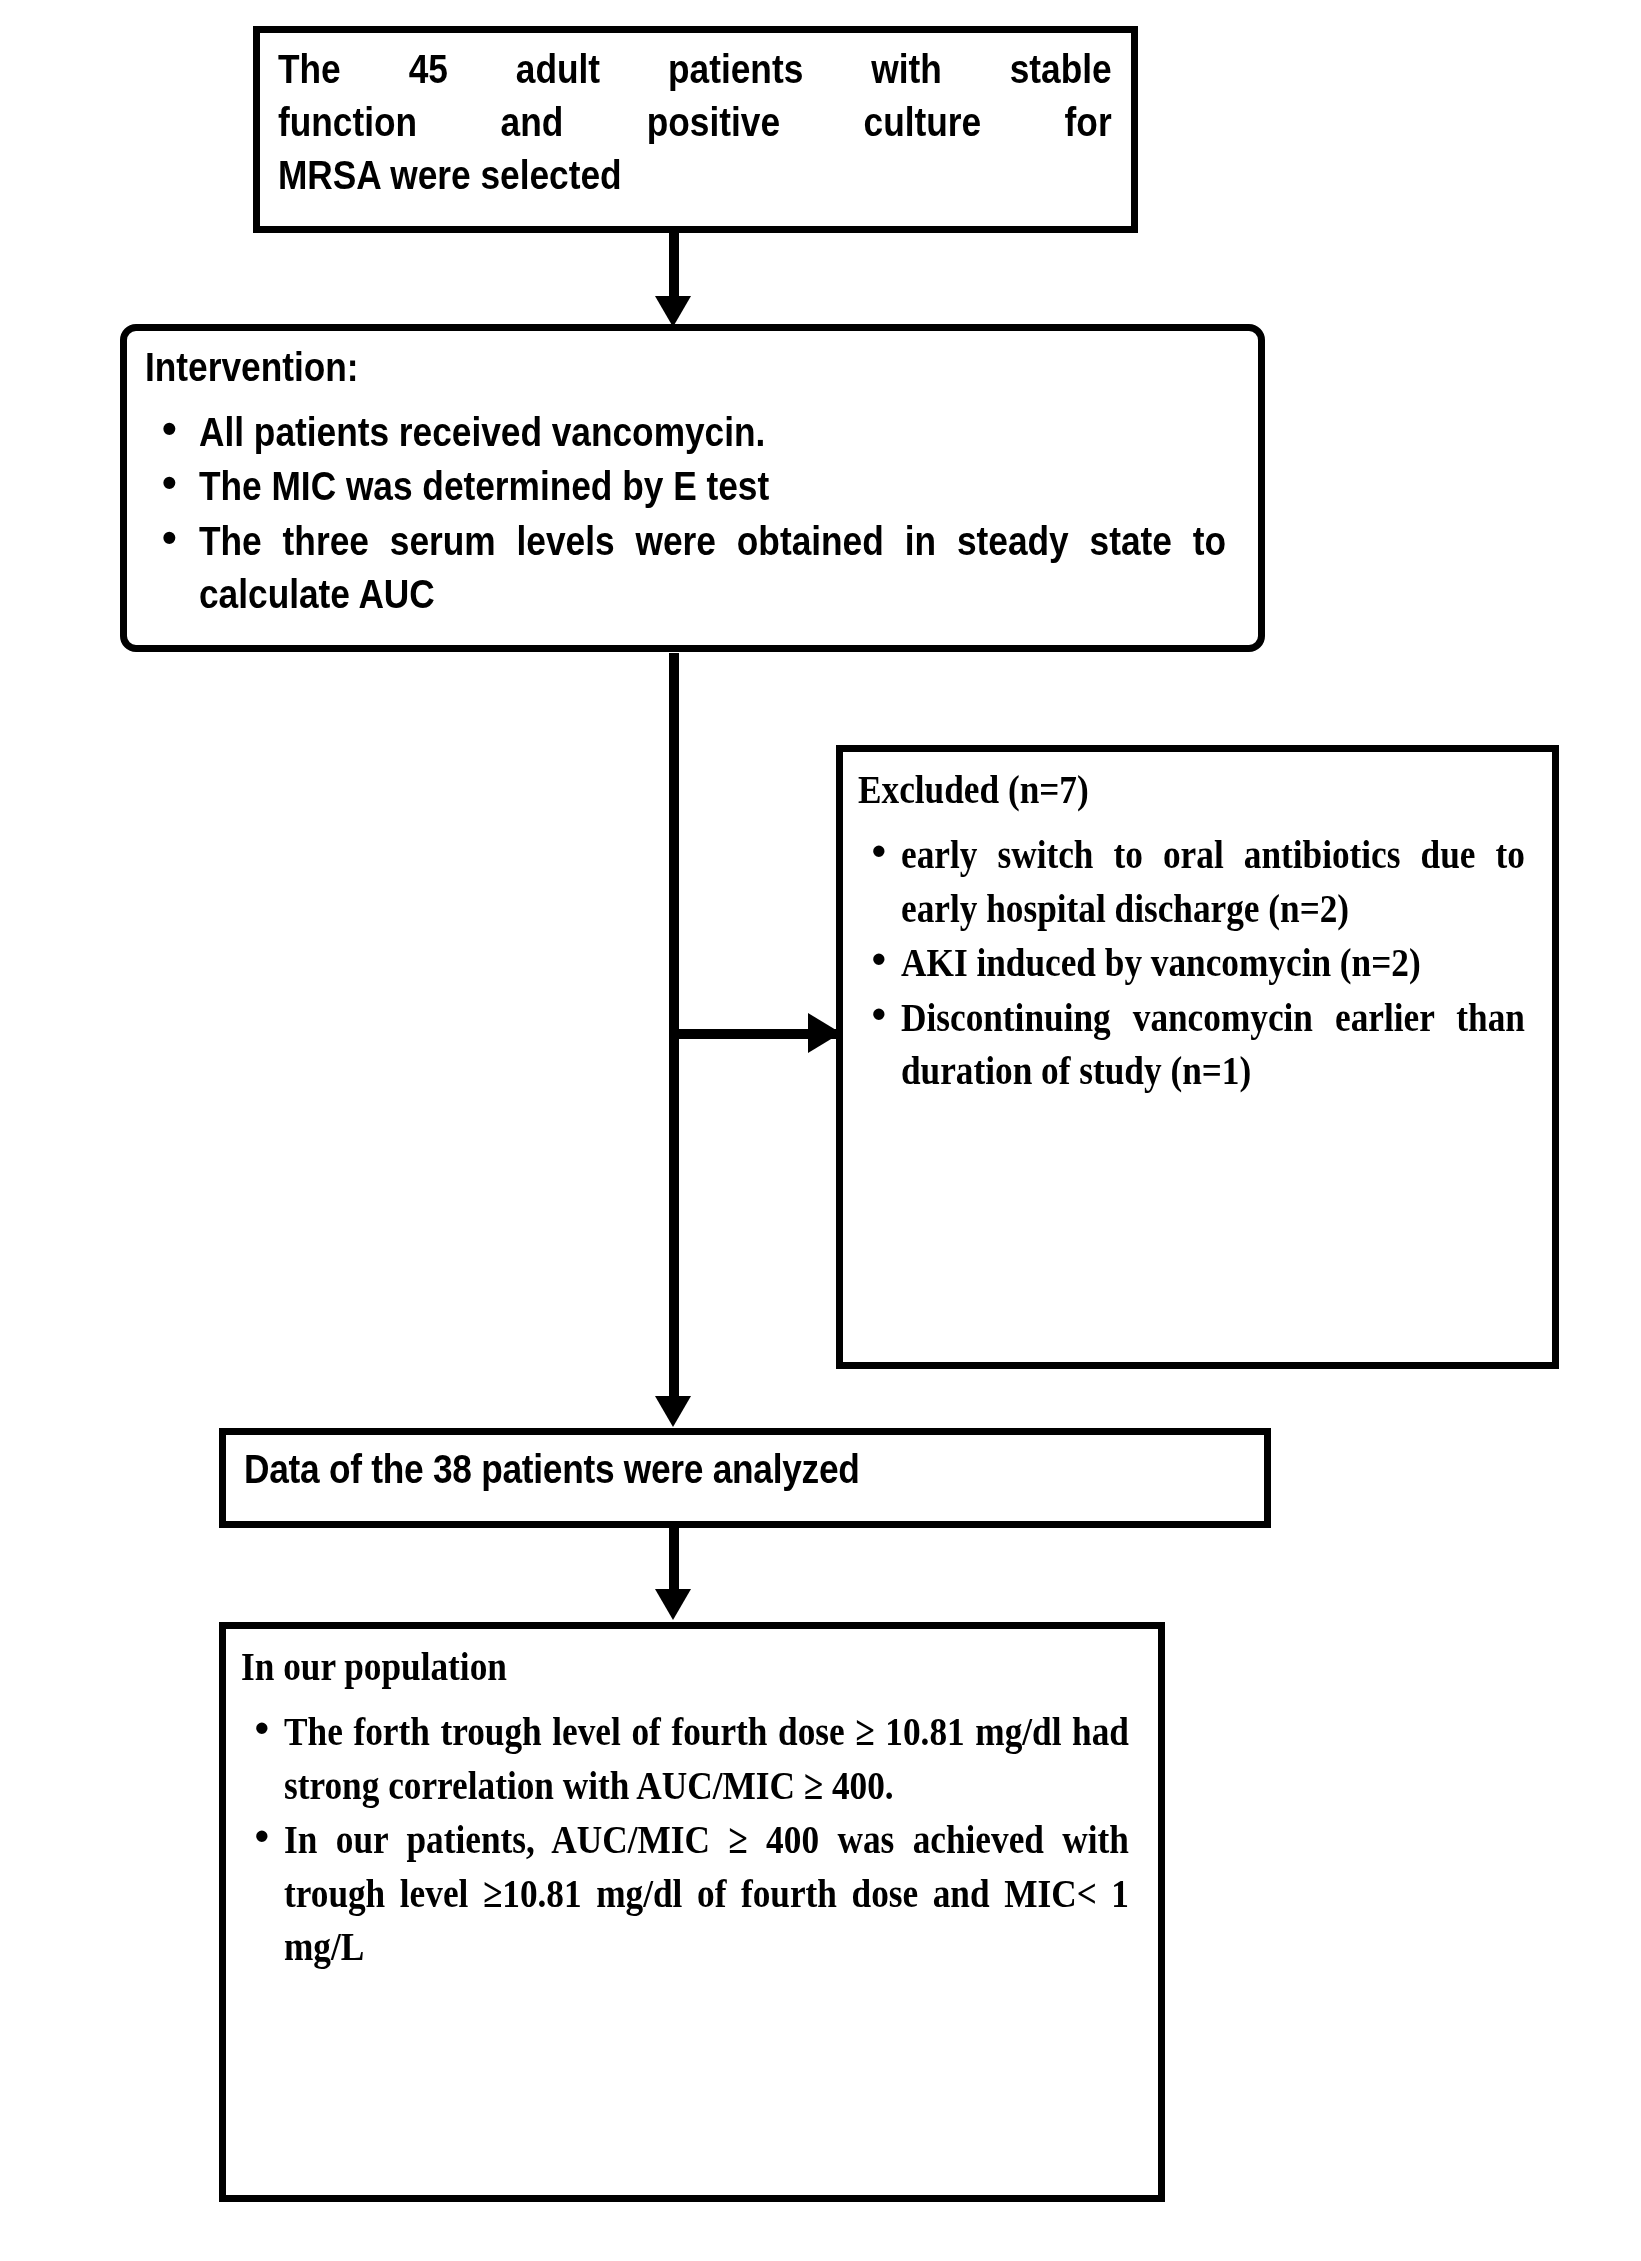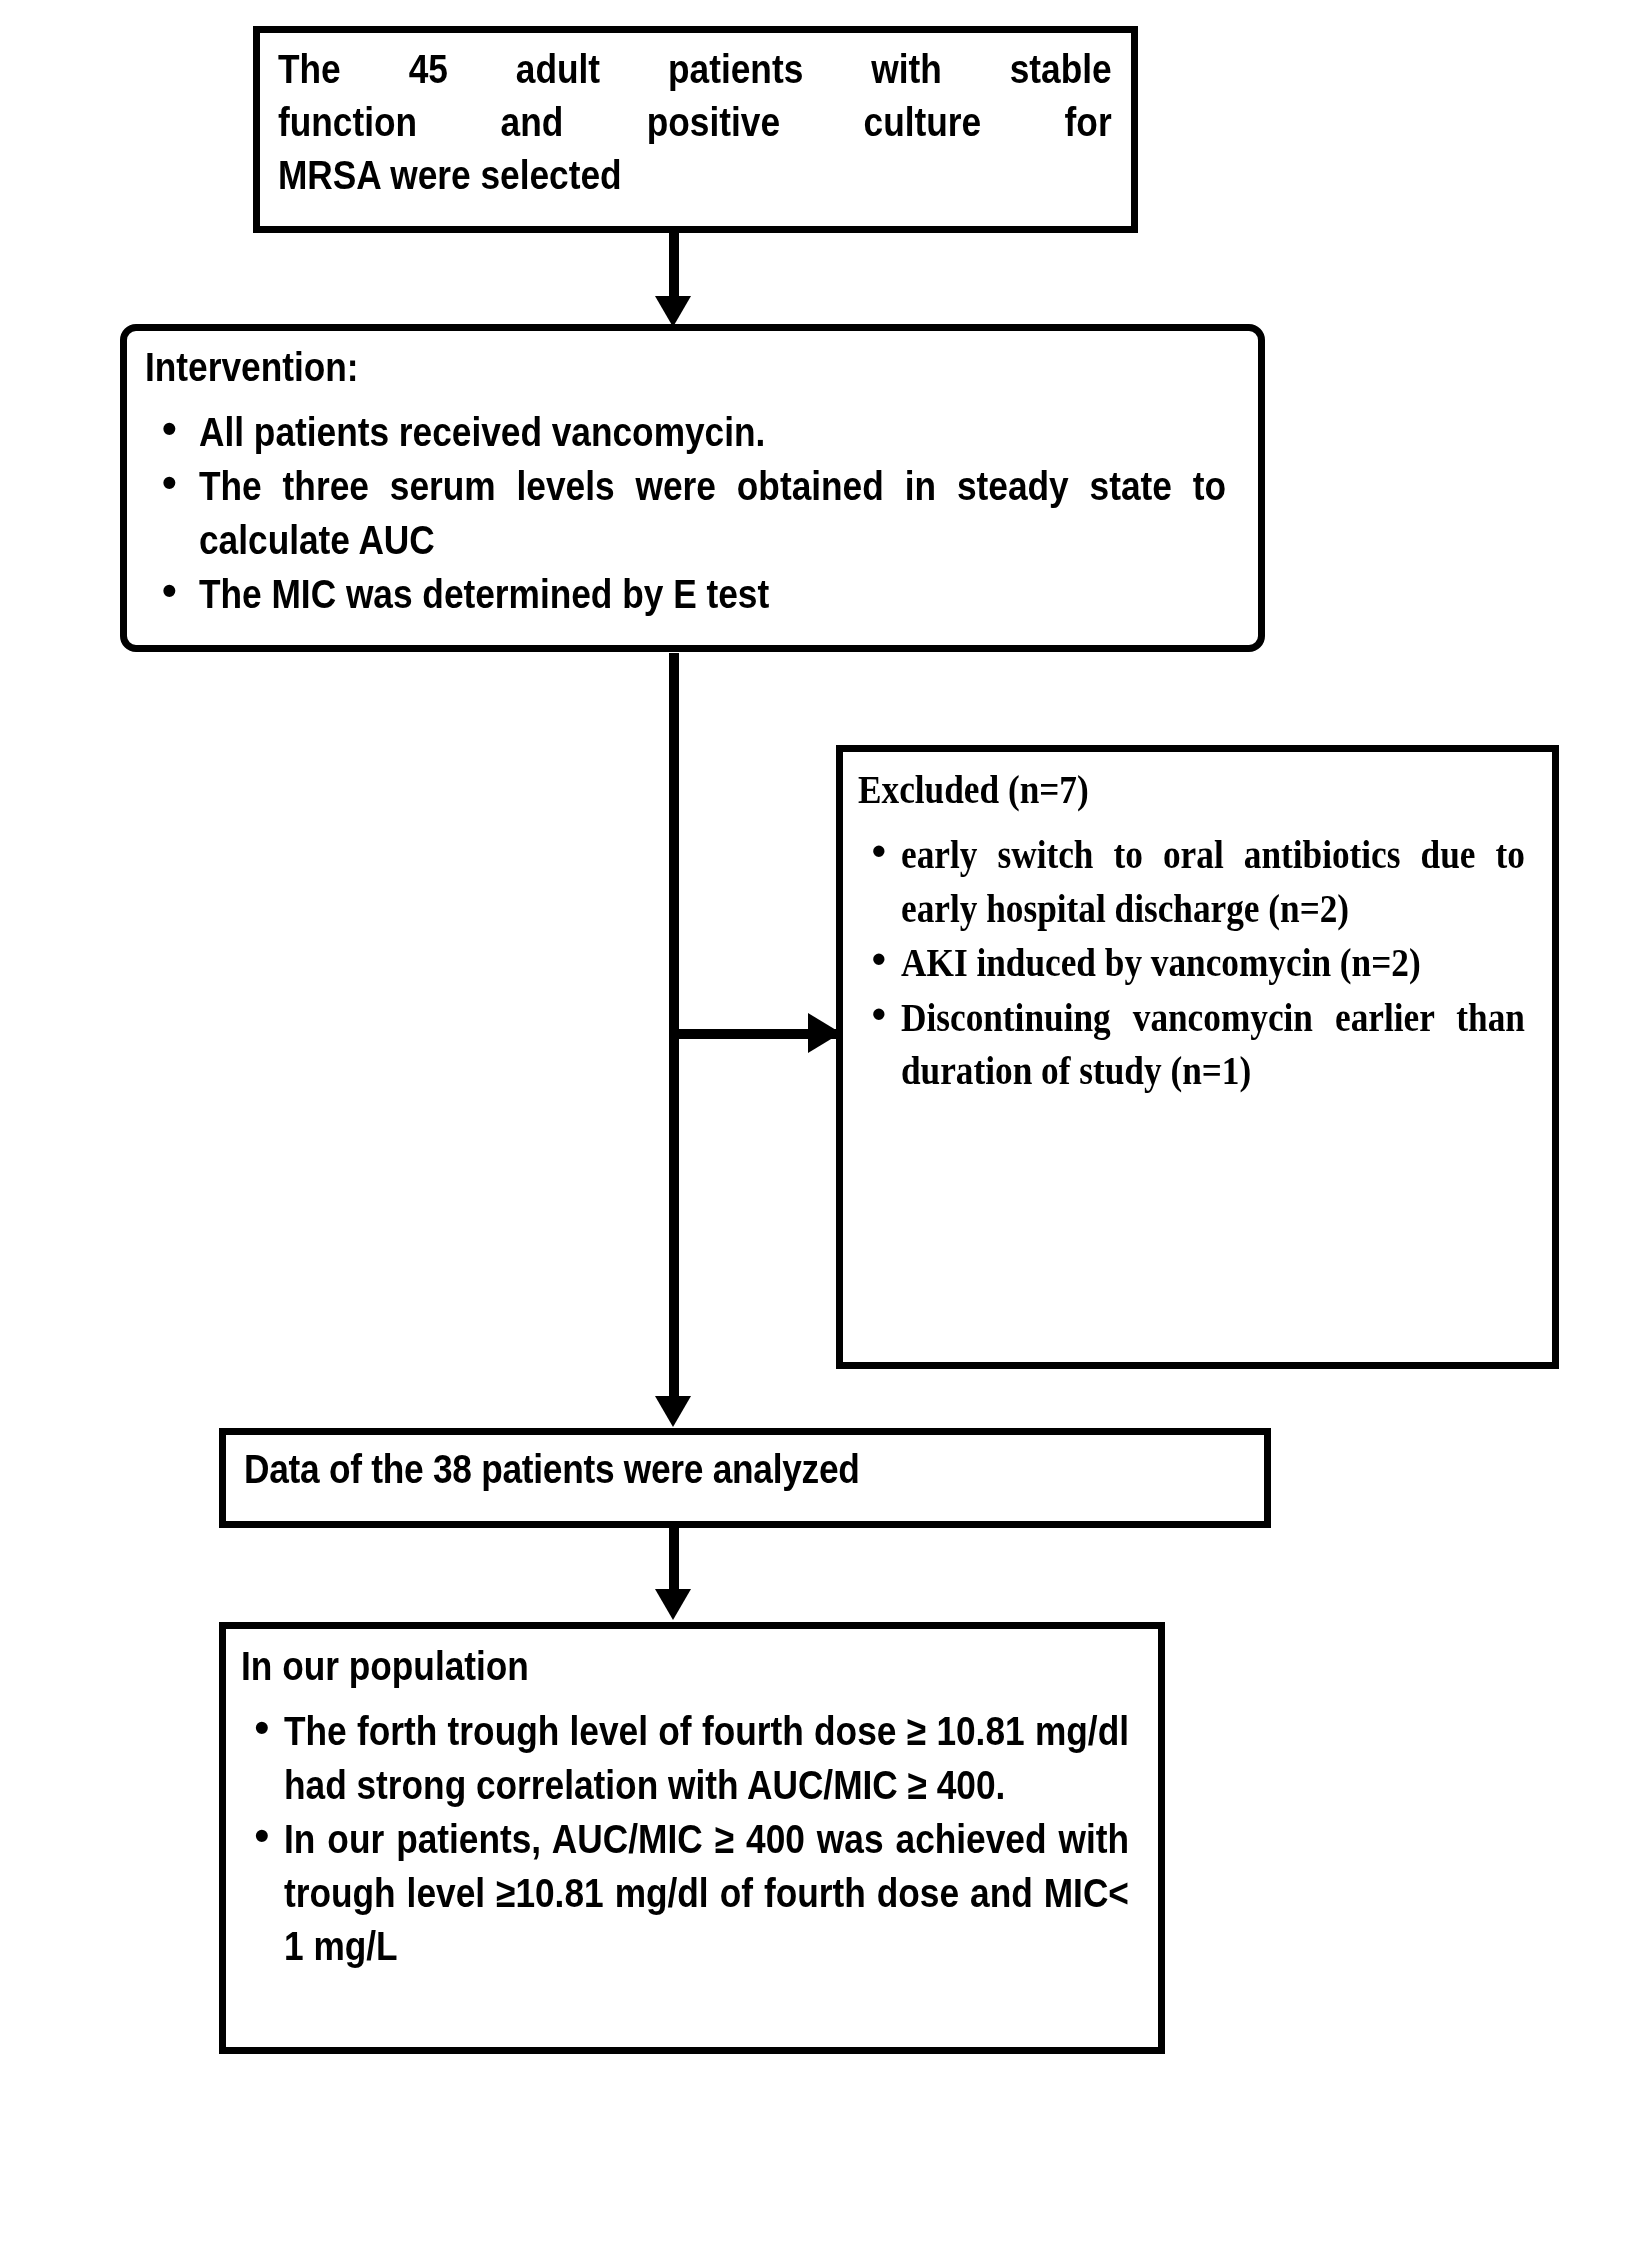--- a/index.html
+++ b/index.html
@@ -133,24 +133,24 @@
   <div class="arrow-down" style="left:655px; top:296px;"></div>
 
   <div class="node" style="left:120px; top:324px; width:1145px; height:328px;border-radius:16px;">
     <div class="node-inner" style="padding-top:9.5px;">
       <div class="heading">Intervention:</div>
       <ul class="bullets">
         <li>
           <div class="para">All patients received vancomycin.</div>
         </li>
         <li>
+          <div class="para">The MIC was determined by E test</div>
+        </li>
+        <li>
           <div class="para">The three serum levels were obtained in steady state to calculate AUC</div>
-        </li>
-        <li>
-          <div class="para">The MIC was determined by E test</div>
         </li>
       </ul>
     </div>
   </div>
 
   <div class="vline" style="left:669px; top:653px; height:748px;"></div>
   <div class="arrow-down" style="left:655px; top:1396px;"></div>
 
   <div class="hline" style="left:669px; top:1029px; width:171px;"></div>
   <div class="arrow-right" style="left:808px; top:1013px;"></div>
@@ -174,21 +174,21 @@
 
   <div class="node" style="left:219px; top:1428px; width:1052px; height:100px;">
     <div class="node-inner" style="padding-top:8.2px;">
       <div class="line">Data of the 38 patients were analyzed</div>
     </div>
   </div>
 
   <div class="vline" style="left:669px; top:1528px; height:65px;"></div>
   <div class="arrow-down" style="left:655px; top:1589px;"></div>
 
-  <div class="node" style="left:219px; top:1622px; width:946px; height:432px;">
+  <div class="node" style="left:219px; top:1622px; width:946px; height:580px;font-family:Liberation Serif, serif;">
     <div class="node-inner" style="padding-top:11px; padding-left:15px; padding-right:15px;">
       <div class="heading">In our population</div>
       <ul class="bullets tight">
         <li>
           <div class="para">The forth trough level of fourth dose ≥ 10.81 mg/dl had strong correlation with AUC/MIC ≥ 400.</div>
         </li>
         <li>
           <div class="para">In our patients, AUC/MIC ≥ 400 was achieved with trough level ≥10.81 mg/dl of fourth dose and MIC&lt; 1 mg/L</div>
         </li>
       </ul>

